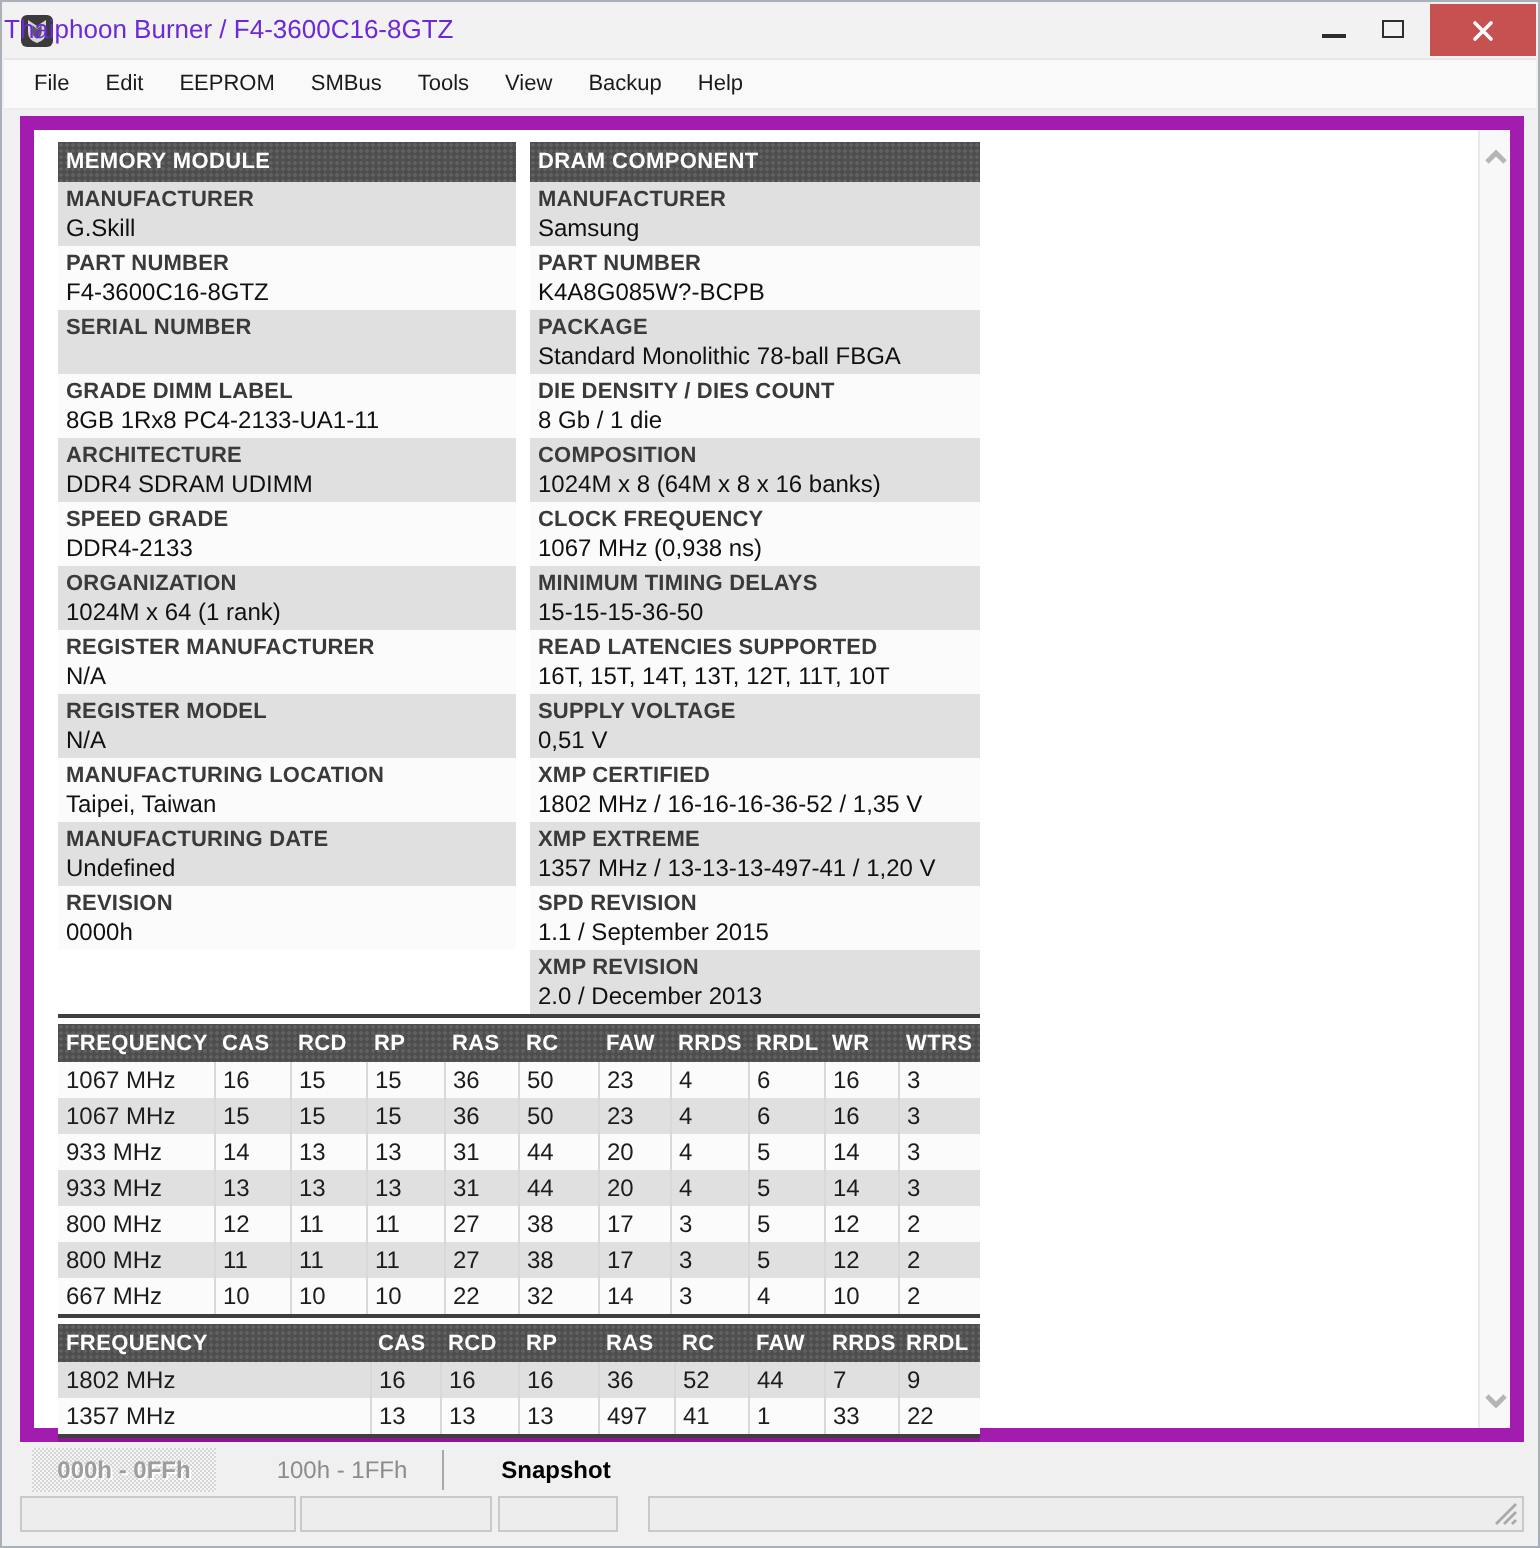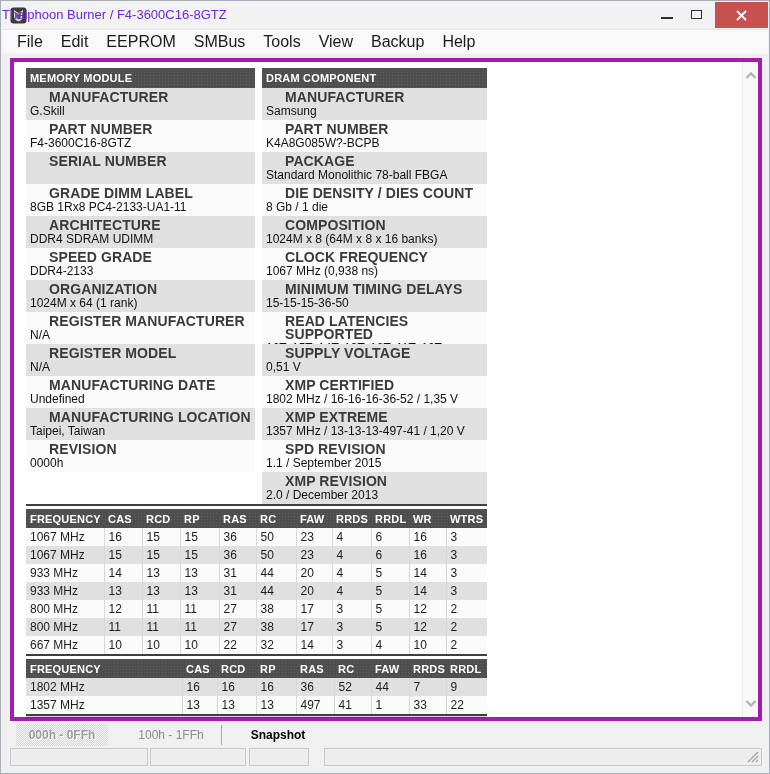--- a/index.html
+++ b/index.html
@@ -22,42 +22,42 @@
   .ctl-close {
     position:absolute; right:0; top:0; width:53px; height:26px;
     background:#c75050; display:flex; align-items:center; justify-content:center;
   }
   
   .menubar {
     position:absolute; left:1px; top:28px; right:1px; height:26px;
     background:#f9f9f9; border-top:1px solid #e6e6e6; border-bottom:1px solid #ececec;
     display:flex; align-items:center; padding-left:6px;
   }
-  .menu-item { padding:2px 9px; font-size:16px; color:#1a1a1a; }
+  .menu-item { padding:2px 9px; font-size:11px; color:#1a1a1a; }
   
   .panel {
     position:absolute; left:9px; top:57px; width:752px; height:663px;
-    background:#ffffff; border:4px solid #a21caf;
+    background:#ffffff; border:7px solid #a21caf;
   }
   .content { position:absolute; left:12px; top:6px; width:461px; }
   .dark-band {
     background-color:#4e4e4e;
     background-image: radial-gradient(rgba(255,255,255,.10) 1px, transparent 1px);
     background-size:3px 3px;
     color:#fff; font-weight:bold; font-size:11px;
   }
   
   .info-grid { display:flex; width:461px; }
   .info-col-left  { width:229px; margin-right:7px; }
   .info-col-right { width:225px; }
   .info-col .section-header { height:20px; line-height:20px; padding-left:4px; letter-spacing:.2px; }
   .info-row { height:32px; padding:3px 4px 0 4px; overflow:hidden; }
   .rows-host .info-row:nth-child(odd)  { background:#e0e0e0; }
   .rows-host .info-row:nth-child(even) { background:#fbfbfb; }
-  .info-label { font-size:14px; font-weight:bold; color:#3a3a3a; line-height:13px; letter-spacing:.1px;margin-left:19px; }
+  .info-label { font-size:11px; font-weight:bold; color:#3a3a3a; line-height:13px; letter-spacing:.1px; }
   .info-value { font-size:12px; color:#101010; line-height:15px; }
   
   .rule { height:2px; background:#3f3f3f; margin-top:0; }
   .rule.gap-after { margin-bottom:3px; }
   .rule.final { box-shadow:0 2px 0 rgba(0,0,0,.15); }
   
   table.timing { border-collapse:collapse; table-layout:fixed; width:461px; }
   table.timing thead tr { height:19px; }
   table.timing thead th {
     text-align:left; padding-left:4px; font-size:11px; font-weight:bold; color:#fff; letter-spacing:.2px;
@@ -204,27 +204,27 @@
     <div class="info-label">REGISTER MANUFACTURER</div>
     <div class="info-value">N/A</div>
   </div>
 
   <div class="info-row">
     <div class="info-label">REGISTER MODEL</div>
     <div class="info-value">N/A</div>
   </div>
 
   <div class="info-row">
+    <div class="info-label">MANUFACTURING LOCATION</div>
+    <div class="info-value">Taipei, Taiwan</div>
+  </div>
+
+  <div class="info-row">
     <div class="info-label">MANUFACTURING DATE</div>
     <div class="info-value">Undefined</div>
-  </div>
-
-  <div class="info-row">
-    <div class="info-label">MANUFACTURING LOCATION</div>
-    <div class="info-value">Taipei, Taiwan</div>
   </div>
 
   <div class="info-row">
     <div class="info-label">REVISION</div>
     <div class="info-value">0000h</div>
   </div>
 </div>
         </div>
         <div class="info-col info-col-right">
           <div class="section-header dark-band">DRAM COMPONENT</div>

